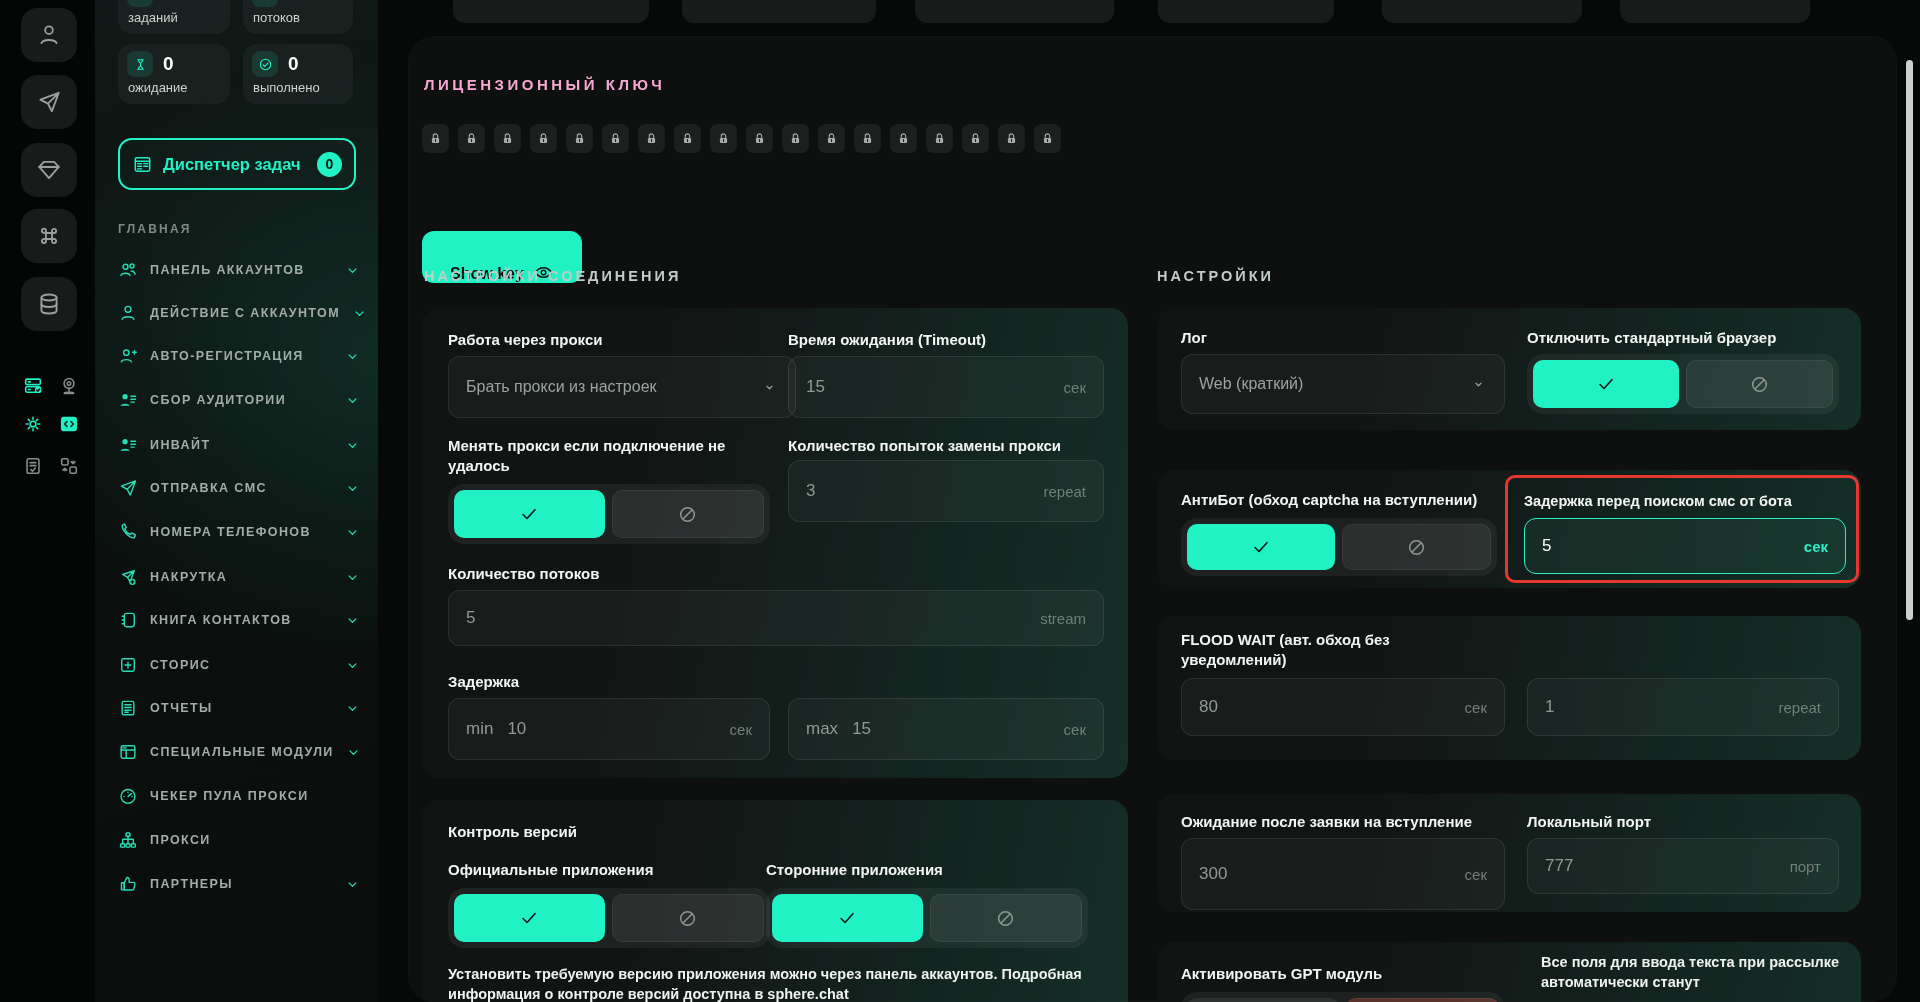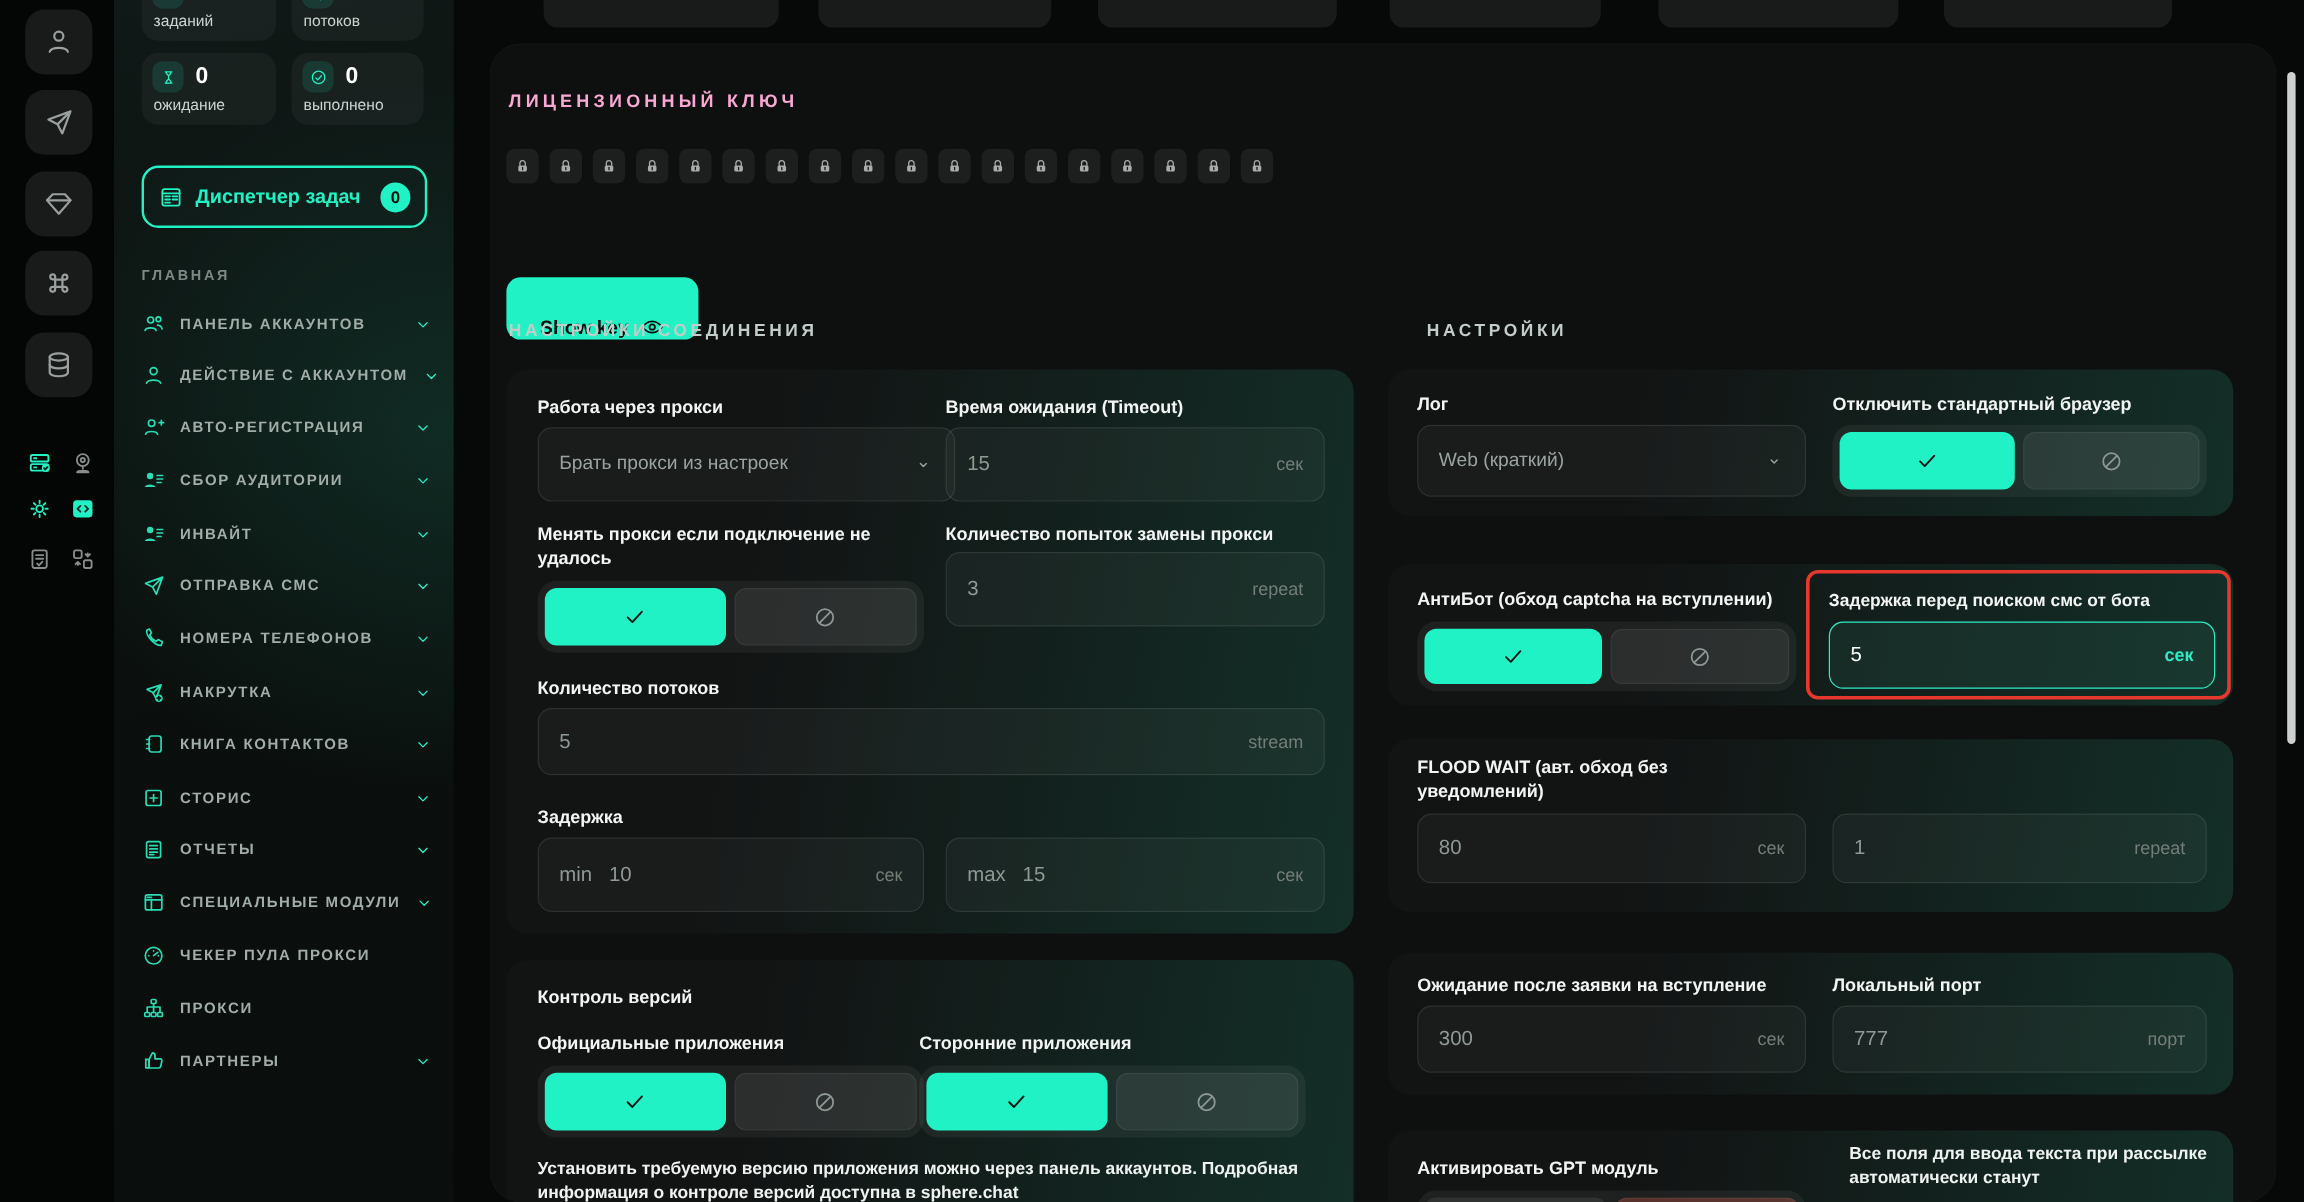--- a/index.html
+++ b/index.html
@@ -540,21 +540,21 @@
 
     <button id="show-key" class="btn">
       <span>Show key</span>
       <svg class="ic" viewBox="0 0 24 24">
           <path d="M2.8 12S6.5 6.6 12 6.6 21.2 12 21.2 12 17.5 17.4 12 17.4 2.8 12 2.8 12z"></path>
           <circle cx="12" cy="12" r="2.6"></circle>
         </svg>
     </button>
 
     <div class="sec-h" style="left:16px;top:232px;">НАСТРОЙКИ СОЕДИНЕНИЯ</div>
-    <div class="sec-h" style="left:749px;top:232px;margin-left:32px;">НАСТРОЙКИ</div>
+    <div class="sec-h" style="left:749px;top:232px;">НАСТРОЙКИ</div>
 
     <section class="card" style="left:14px;top:272px;width:706px;height:470px;">
       <div class="lbl" style="left:26px;top:22px;">Работа через прокси</div>
       <div class="select" style="left:26px;top:48px;width:348px;height:62px;">
         <span class="sel-val">Брать прокси из настроек</span>
         <svg class="ic sel-caret" viewBox="0 0 24 24">
             <path d="M8.5 10.3l3.5 3.5 3.5-3.5"></path>
           </svg>
       </div>
       <div class="lbl" style="left:366px;top:22px;">Время ожидания (Timeout)</div>
@@ -691,21 +691,21 @@
         <span class="in-suf">сек</span>
       </div>
       <div class="input" style="left:370px;top:62px;width:312px;height:58px;">
         <span class="in-val">1</span>
         <span class="in-suf">repeat</span>
       </div>
     </section>
 
     <section class="card" style="left:749px;top:758px;width:704px;height:118px;">
       <div class="lbl" style="left:24px;top:18px;">Ожидание после заявки на вступление</div>
-      <div class="input" style="left:24px;top:44px;width:324px;height:56px;">
+      <div class="input" style="left:24px;top:44px;width:324px;height:72px;">
         <span class="in-val">300</span>
         <span class="in-suf">сек</span>
       </div>
       <div class="lbl" style="left:370px;top:18px;">Локальный порт</div>
       <div class="input" style="left:370px;top:44px;width:312px;height:56px;">
         <span class="in-val">777</span>
         <span class="in-suf">порт</span>
       </div>
     </section>
 

